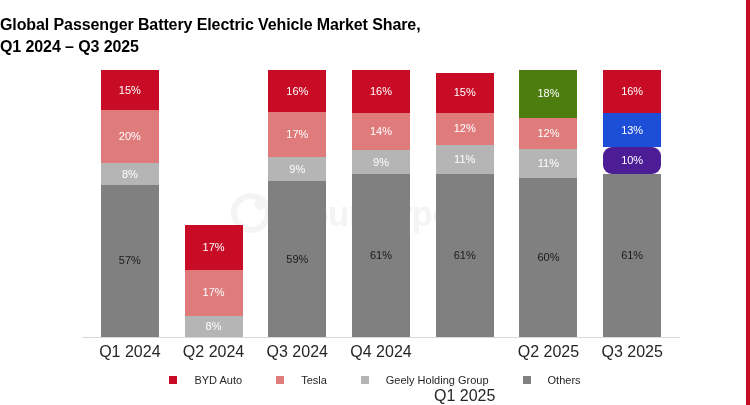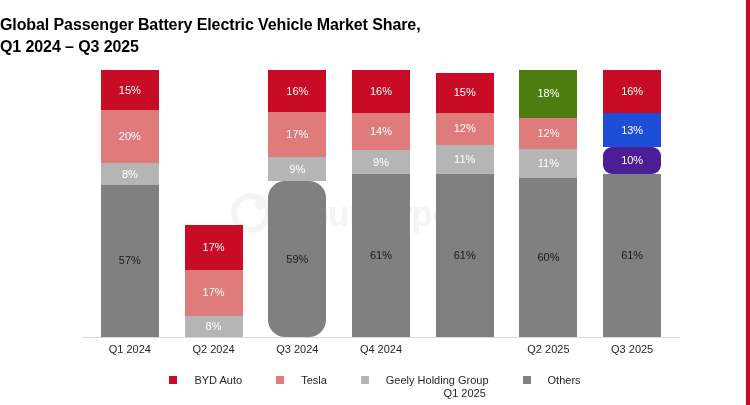--- a/index.html
+++ b/index.html
@@ -110,21 +110,21 @@
     left: 88px;
     top: 343px;
     width: 586px;
     height: 22px;
     z-index: 3;
   }
   .x-label {
     position: absolute;
     top: 0;
     text-align: center;
-    font-size: 11px;
+    font-size: 16px;
     color: #262626;
     white-space: nowrap;
   }
 
   
   .legend {
     position: absolute;
     left: 0;
     top: 374px;
     width: 750px;
@@ -209,21 +209,21 @@
       <div class="bar-group" style="left: 180.286px; width: 58px; height: 267px;">
         <div class="seg" style="height: 42.72px; background: rgb(200, 12, 38);">
           <span class="seg-label">16%</span>
         </div>
         <div class="seg" style="height: 45.39px; background: rgb(224, 123, 123);">
           <span class="seg-label">17%</span>
         </div>
         <div class="seg" style="height: 24.03px; background: rgb(181, 181, 181);">
           <span class="seg-label">9%</span>
         </div>
-        <div class="seg others" style="height: 157.53px; background: rgb(128, 128, 128); border-radius: 17px;">
+        <div class="seg others" style="height: 157.53px; background: rgb(128, 128, 128);">
           <span class="seg-label">59%</span>
         </div>
       </div>
       <div class="bar-group" style="left: 264px; width: 58px; height: 267px;">
         <div class="seg" style="height: 42.72px; background: rgb(200, 12, 38);">
           <span class="seg-label">16%</span>
         </div>
         <div class="seg" style="height: 37.38px; background: rgb(224, 123, 123);">
           <span class="seg-label">14%</span>
         </div>

